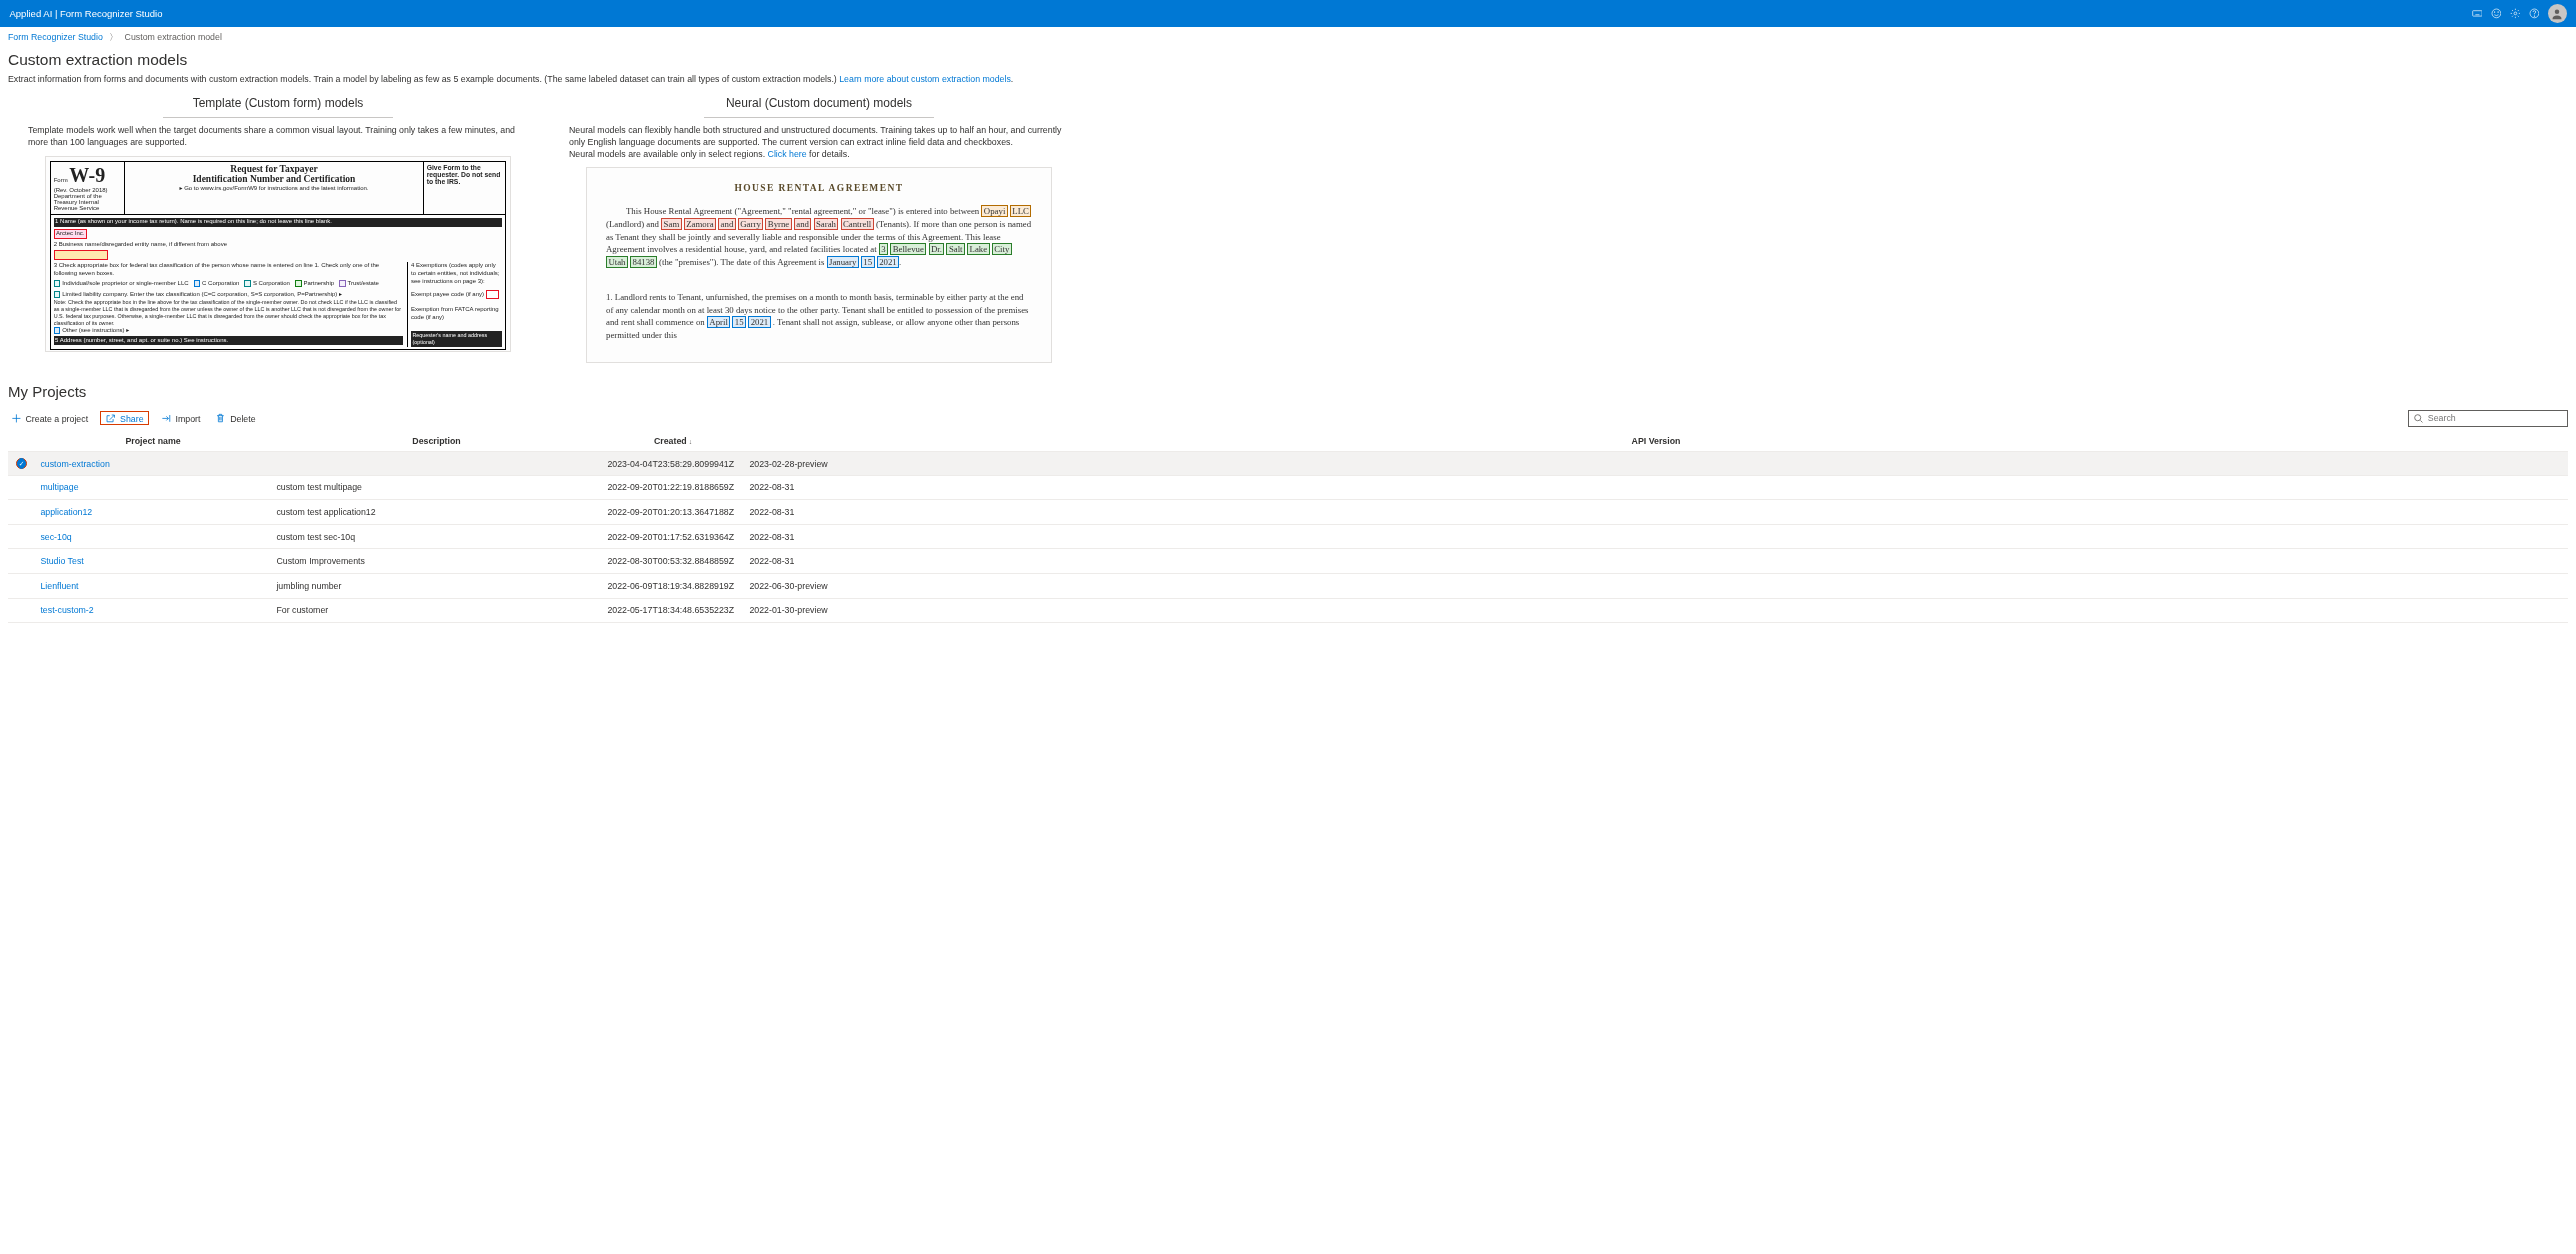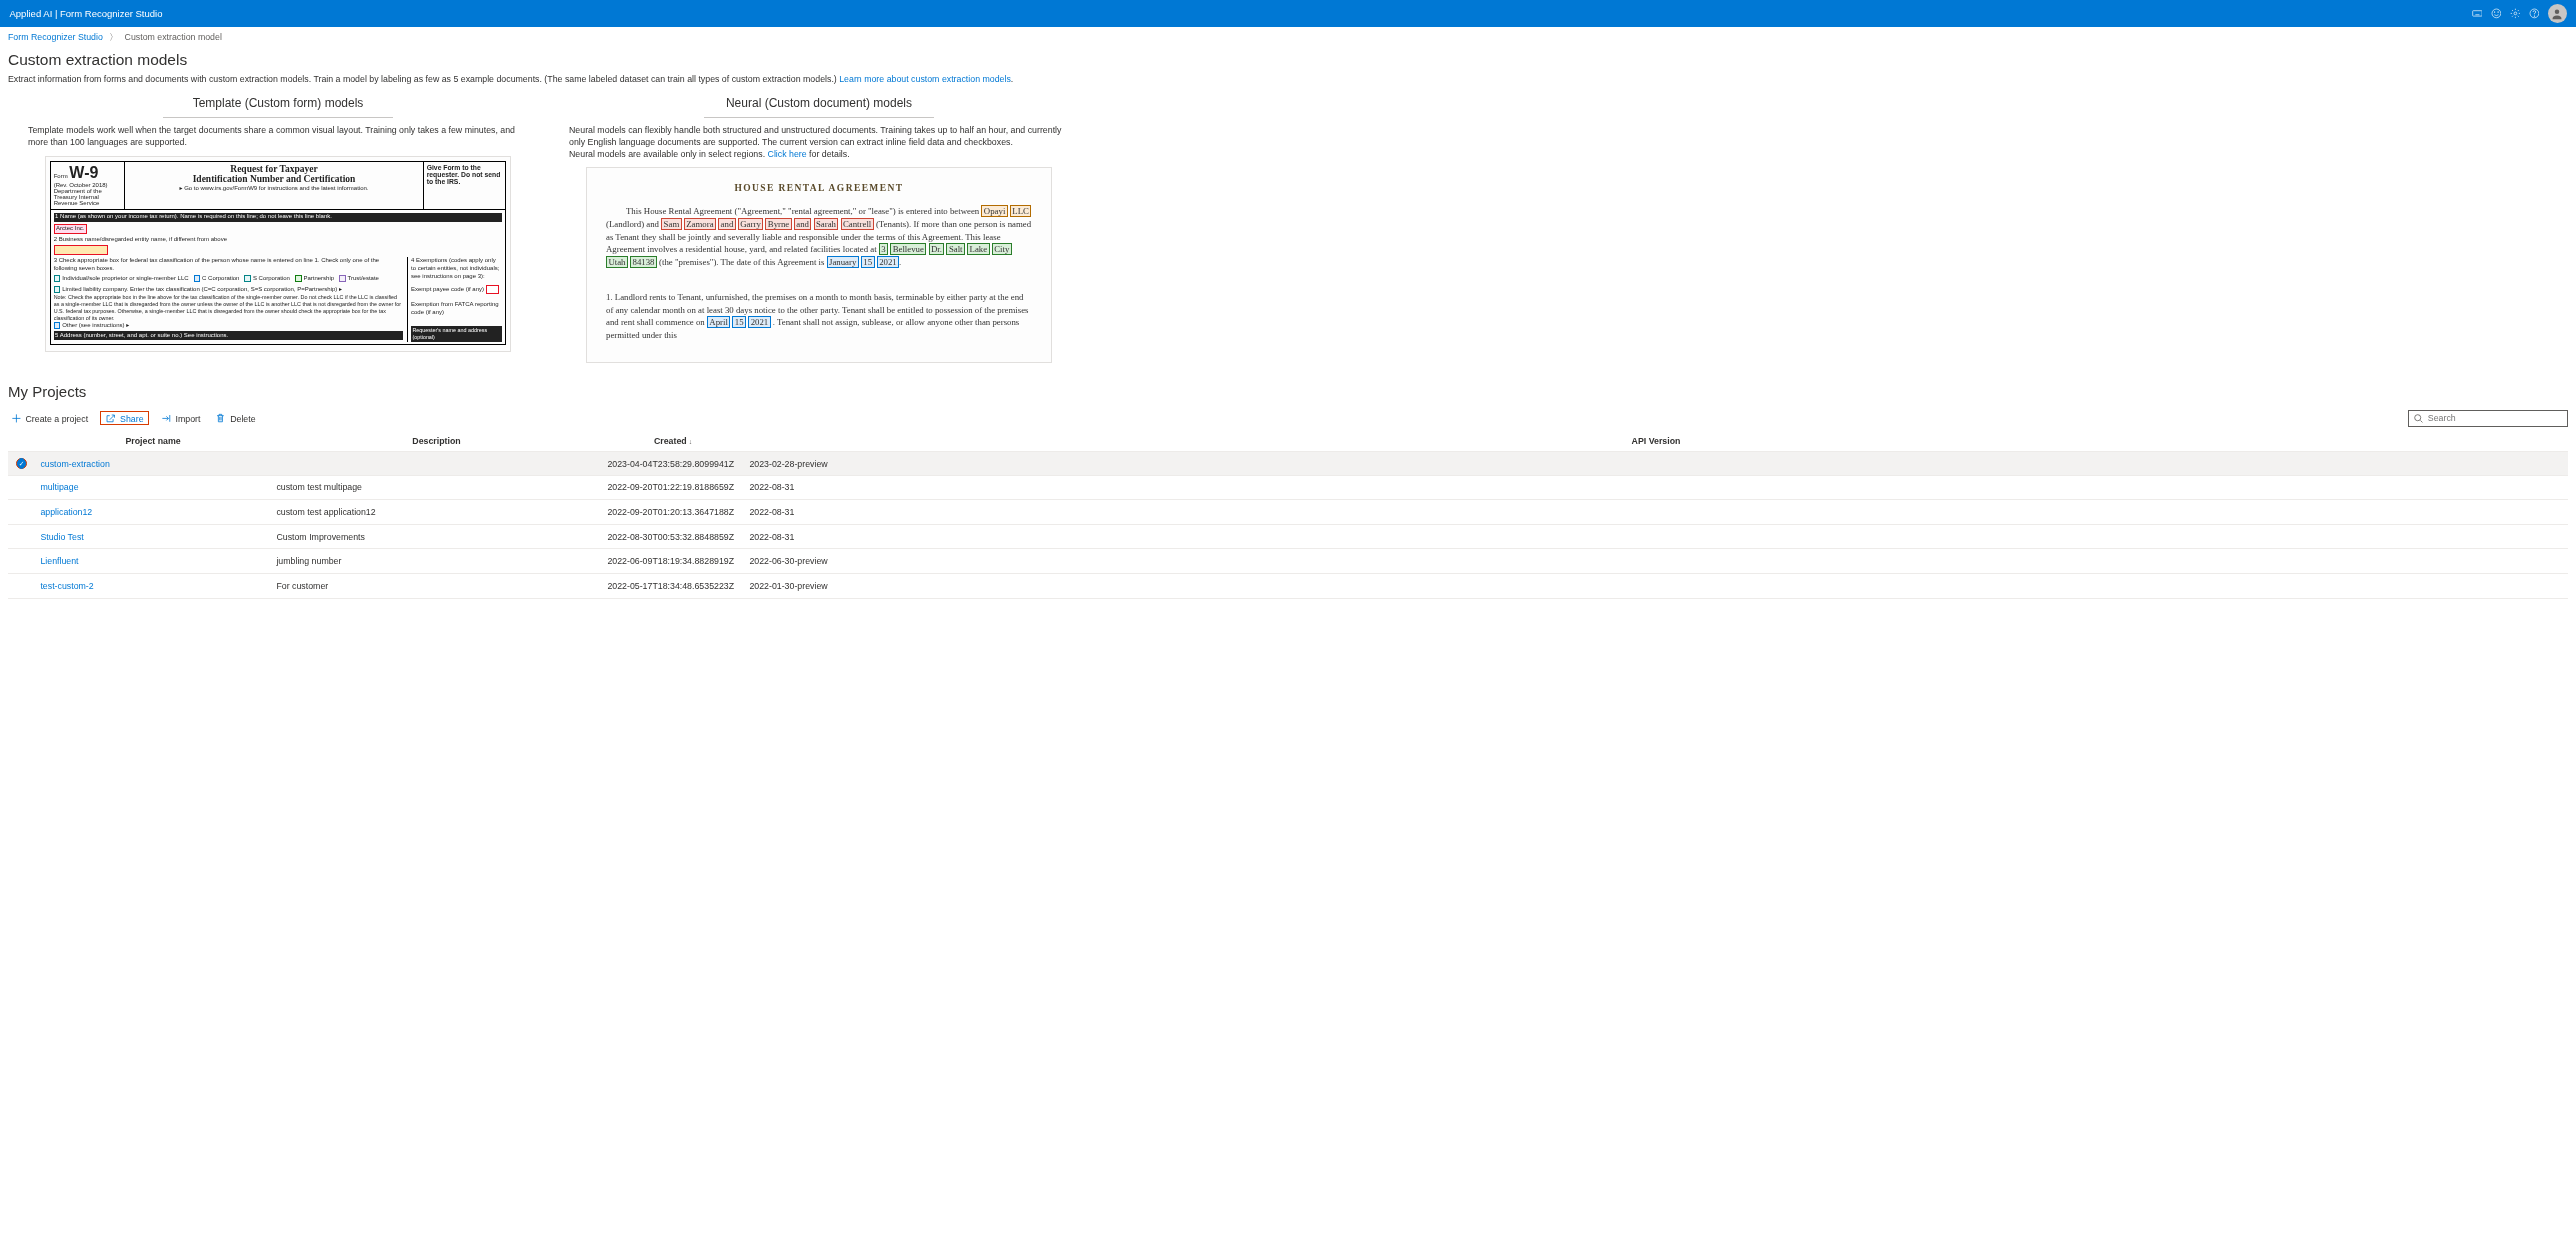--- a/index.html
+++ b/index.html
@@ -30,21 +30,21 @@
   .model-col h2 { font-size: 12px; font-weight: 400; text-align: center; color:#323130; padding-bottom:2.7px; margin-bottom:4px;}
   .model-col .underline { width:230px; border-bottom:0.7px solid #c8c6c4; margin:0 auto 6.8px auto;}
   .model-col .col-desc { font-size:8.8px; line-height:1.35; margin-bottom:6.8px; color:#323130;}
   .model-col .col-desc a { color:#0078d4; text-decoration:none;}
   .preview-box { width: 466px; height: 196px; margin:0 auto; border:0.7px solid #e1dfdd; background:#fdfdfd; overflow:hidden; position:relative;}
   
   
   .w9 { padding:4px; font-size:6.8px; color:#222;}
   .w9-head { display:flex; border:0.7px solid #000;}
   .w9-head .left { width:74px; border-right:0.7px solid #000; padding:2.7px; font-size:6px;}
-  .w9-head .left .big { font-size:16px; font-weight:bold; font-family:Liberation Sans, sans-serif;}
+  .w9-head .left .big { font-size:20px; font-weight:bold; font-family:Liberation Serif, serif;}
   .w9-head .mid { flex:1; text-align:center; padding:2.7px; border-right:0.7px solid #000;}
   .w9-head .mid .t1 { font-size:9.5px; font-weight:bold; font-family:Georgia,serif;}
   .w9-head .mid .t3 { font-size:6px;}
   .w9-head .right { width:81px; padding:2.7px; font-size:6.8px; font-weight:bold;}
   .w9-body { border:0.7px solid #000; border-top:none; padding:2.7px; font-size:6px; line-height:1.3;}
   .hl-red { background:#fff; border:0.7px solid #e81123; padding:0 1.4px; display:inline-block;}
   .hl-teal { display:inline-block; border:0.7px solid #038387; background:#e6f7f7; width:6.8px; height:6.8px; vertical-align:middle;}
   .hl-blue { display:inline-block; border:0.7px solid #0078d4; background:#deecf9; width:6.8px; height:6.8px; vertical-align:middle;}
   .hl-green { display:inline-block; border:0.7px solid #107c10; background:#dff6dd; width:6.8px; height:6.8px; vertical-align:middle;}
   .hl-purple { display:inline-block; border:0.7px solid #8764b8; background:#f4f0fa; width:6.8px; height:6.8px; vertical-align:middle;}
@@ -315,20 +315,27 @@
         </tr>
         <tr>
           <td class="sel"><span class="chk-off"></span></td>
           <td><a href="#" class="pname">application12</a></td>
           <td>custom test application12</td>
           <td>2022-09-20T01:20:13.3647188Z</td>
           <td>2022-08-31</td>
         </tr>
         <tr>
           <td class="sel"><span class="chk-off"></span></td>
+          <td><a href="#" class="pname">sec-10q</a></td>
+          <td>custom test sec-10q</td>
+          <td>2022-09-20T01:17:52.6319364Z</td>
+          <td>2022-08-31</td>
+        </tr>
+        <tr>
+          <td class="sel"><span class="chk-off"></span></td>
           <td><a href="#" class="pname">Studio Test</a></td>
           <td>Custom Improvements</td>
           <td>2022-08-30T00:53:32.8848859Z</td>
           <td>2022-08-31</td>
         </tr>
         <tr>
           <td class="sel"><span class="chk-off"></span></td>
           <td><a href="#" class="pname">Lienfluent</a></td>
           <td>jumbling number</td>
           <td>2022-06-09T18:19:34.8828919Z</td>

